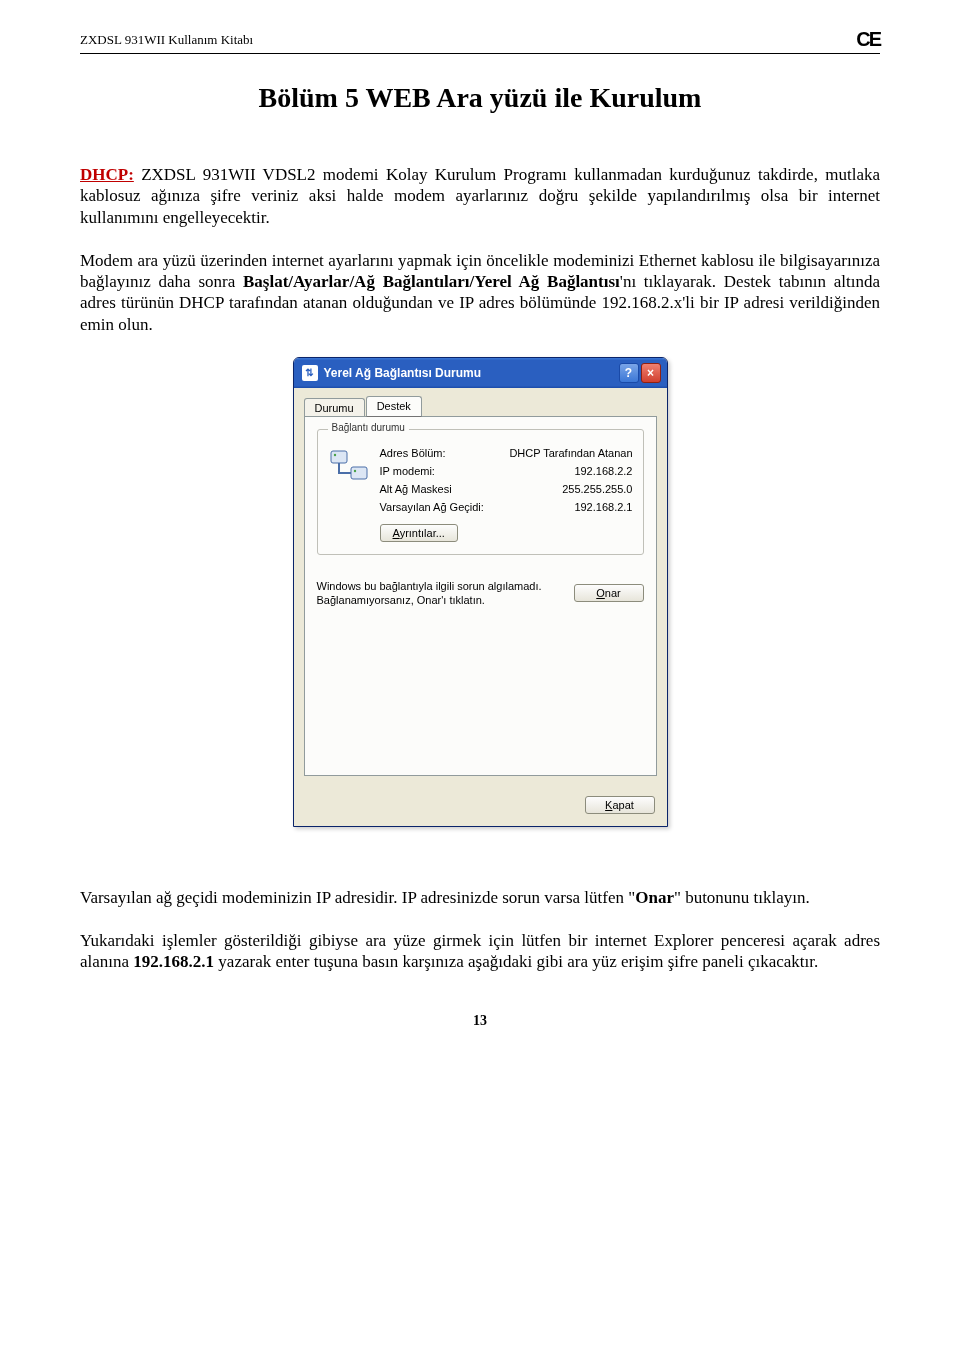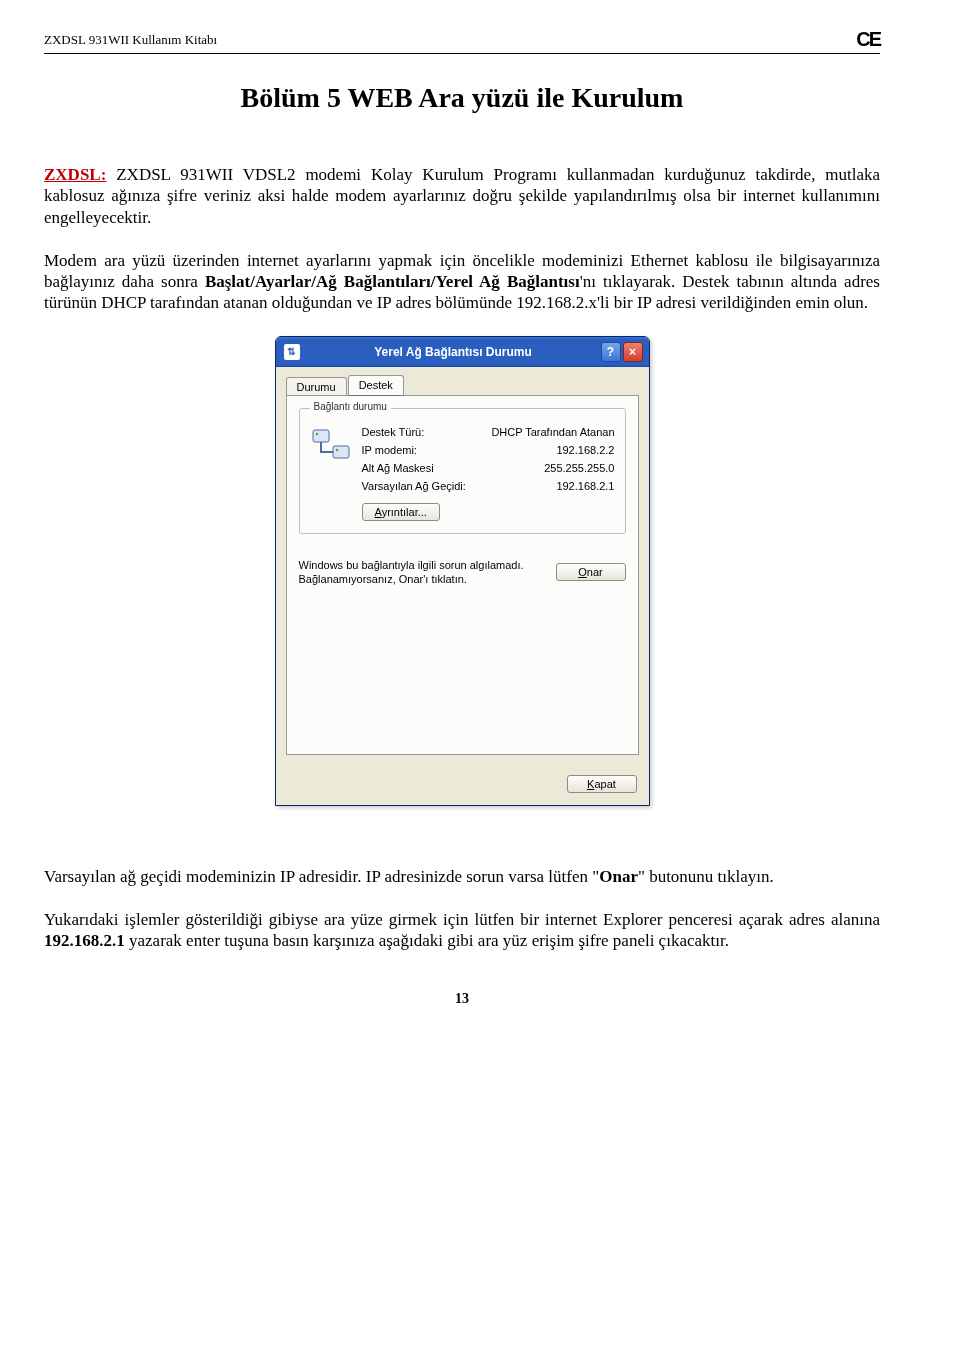--- a/index.html
+++ b/index.html
@@ -4,21 +4,21 @@
 <style>
   * { margin: 0; padding: 0; box-sizing: border-box; }
   body {
     font-family: "Times New Roman", serif;
     background: #fff;
     width: 960px;
     margin: 0 auto;
     color: #000;
   }
   .page {
-    padding: 28px 80px 40px 44px;
+    padding: 28px 80px 40px 80px;
     position: relative;
   }
   .header-row {
     display: flex;
     justify-content: space-between;
     align-items: center;
     font-size: 13px;
     margin-bottom: 2px;
   }
   .ce-mark {
@@ -73,21 +73,21 @@
   }
   .xp-title-icon {
     width: 16px; height: 16px;
     background: #fff;
     border-radius: 2px;
     margin-right: 6px;
     display: flex; align-items:center; justify-content:center;
     font-size: 10px;
     color: #2a5fc0;
   }
-  .xp-title-text { flex: 1; font-size: 12px; text-align: center; }
+  .xp-title-text { flex: 1; font-size: 12px; }
   .xp-title-btns { display: flex; gap: 2px; }
   .xp-title-btn {
     width: 20px; height: 20px;
     border-radius: 3px;
     display: flex; align-items:center; justify-content:center;
     font-weight: bold;
     font-size: 12px;
     color: #fff;
   }
   .xp-help-btn { background: linear-gradient(to bottom,#7aa5e8,#3b77d6); border:1px solid #1a4aa8;}
@@ -188,21 +188,21 @@
 
   <div class="header-row">
     <span>ZXDSL 931WII Kullanım Kitabı</span>
     <span class="ce-mark">CE</span>
   </div>
   <div class="hr"></div>
 
   <h1 class="section-title">Bölüm 5  WEB Ara yüzü ile Kurulum</h1>
 
   <p class="body-text">
-    <span class="uyari">ZXDSL:</span><span> ZXDSL 931WII VDSL2 modemi Kolay Kurulum Programı kullanmadan kurduğunuz takdirde, mutlaka kablosuz ağınıza şifre veriniz aksi halde modem ayarlarınız doğru şekilde yapılandırılmış olsa bir internet kullanımını engelleyecektir.</span>
+    <span class="uyari">DHCP:</span><span> ZXDSL 931WII VDSL2 modemi Kolay Kurulum Programı kullanmadan kurduğunuz takdirde, mutlaka kablosuz ağınıza şifre veriniz aksi halde modem ayarlarınız doğru şekilde yapılandırılmış olsa bir internet kullanımını engelleyecektir.</span>
   </p>
 
   <p class="body-text">
     <span>Modem ara yüzü üzerinden internet ayarlarını yapmak için öncelikle modeminizi Ethernet kablosu ile bilgisayarınıza bağlayınız daha sonra </span><span class="bold">Başlat/Ayarlar/Ağ Bağlantıları/Yerel Ağ Bağlantısı</span><span>'nı tıklayarak. Destek tabının altında adres türünün DHCP tarafından atanan olduğundan ve IP adres bölümünde 192.168.2.x'li bir IP adresi verildiğinden emin olun.</span>
   </p>
 
   <div class="xp-dialog">
     <div class="xp-titlebar">
       <div class="xp-title-icon">⇅</div>
       <div class="xp-title-text">Yerel Ağ Bağlantısı Durumu</div>
@@ -224,21 +224,21 @@
               <svg viewBox="0 0 40 40">
                 <rect x="2" y="6" width="16" height="12" rx="2" fill="#dce6f4" stroke="#4a6ea8" stroke-width="1"></rect>
                 <rect x="22" y="22" width="16" height="12" rx="2" fill="#dce6f4" stroke="#4a6ea8" stroke-width="1"></rect>
                 <path d="M10 18 L10 28 L22 28" stroke="#4a6ea8" stroke-width="2" fill="none"></path>
                 <circle cx="6" cy="10" r="1.2" fill="#48a048"></circle>
                 <circle cx="26" cy="26" r="1.2" fill="#48a048"></circle>
               </svg>
             </div>
             <div class="xp-kv">
               <div class="xp-kv-row">
-                <span>Destek Türü:</span>
+                <span>Adres Bölüm:</span>
                 <span>DHCP Tarafından Atanan</span>
               </div>
               <div class="xp-kv-row">
                 <span>IP modemi:</span>
                 <span>192.168.2.2</span>
               </div>
               <div class="xp-kv-row">
                 <span>Alt Ağ Maskesi</span>
                 <span>255.255.255.0</span>
               </div>

